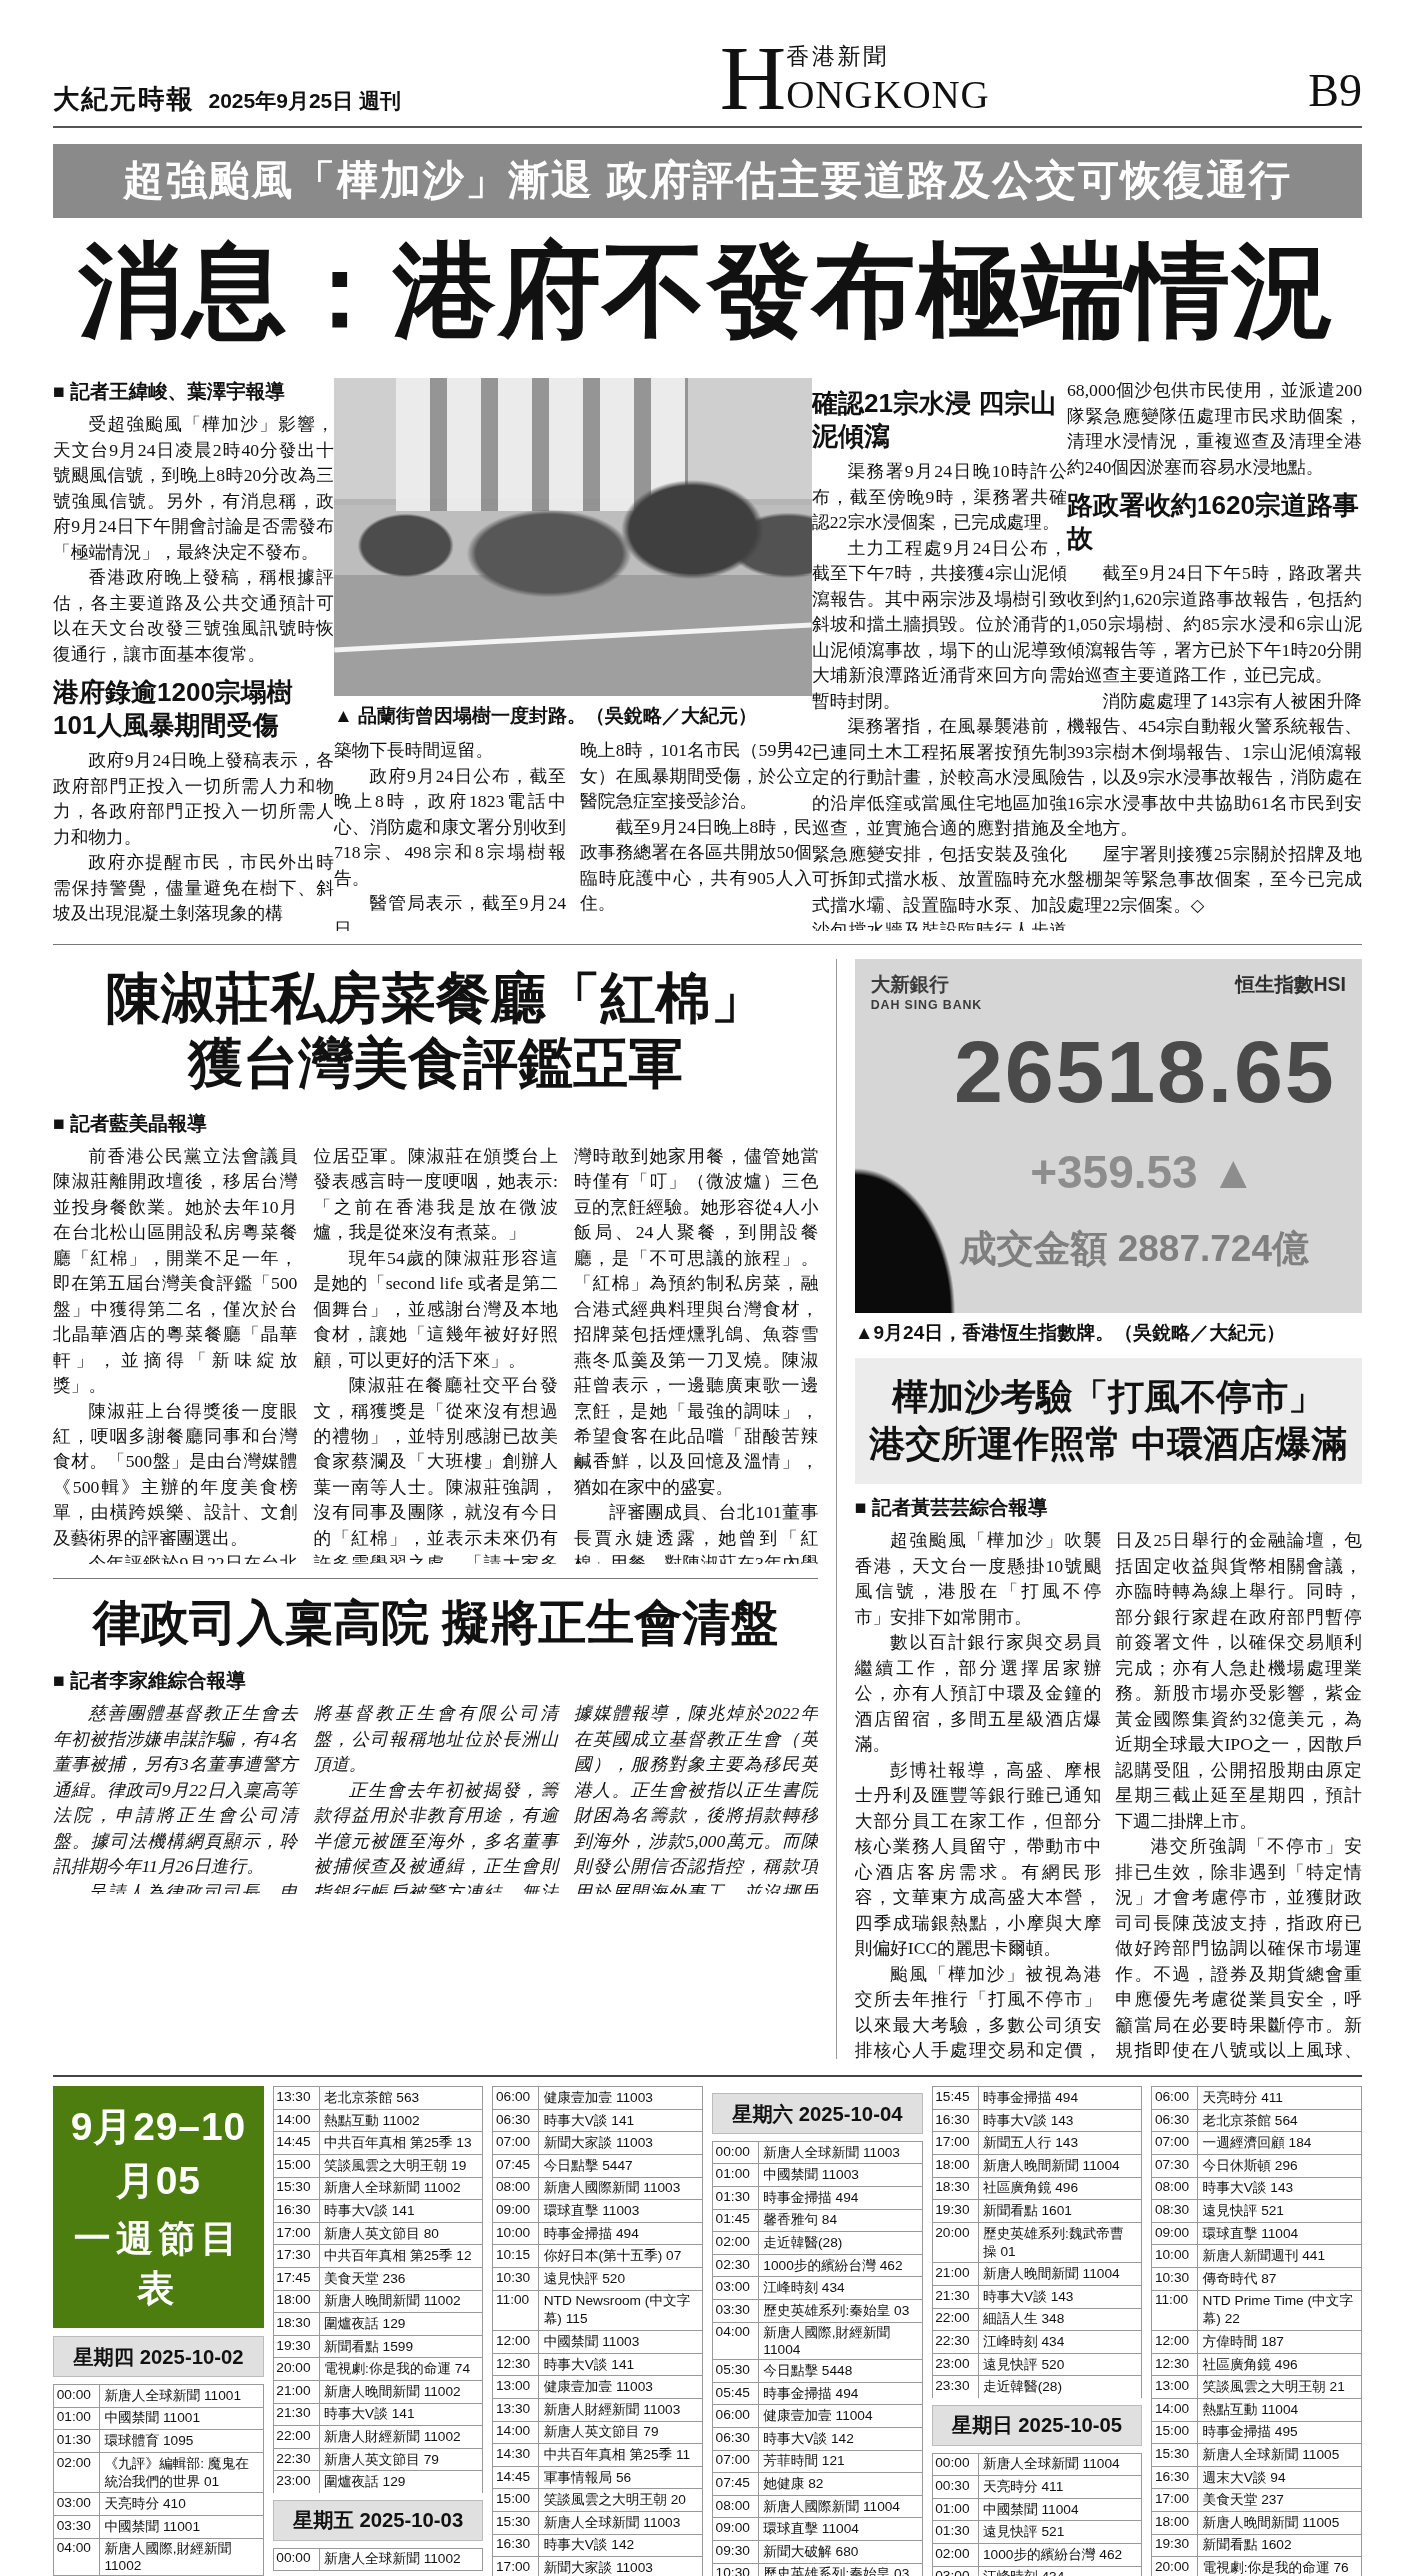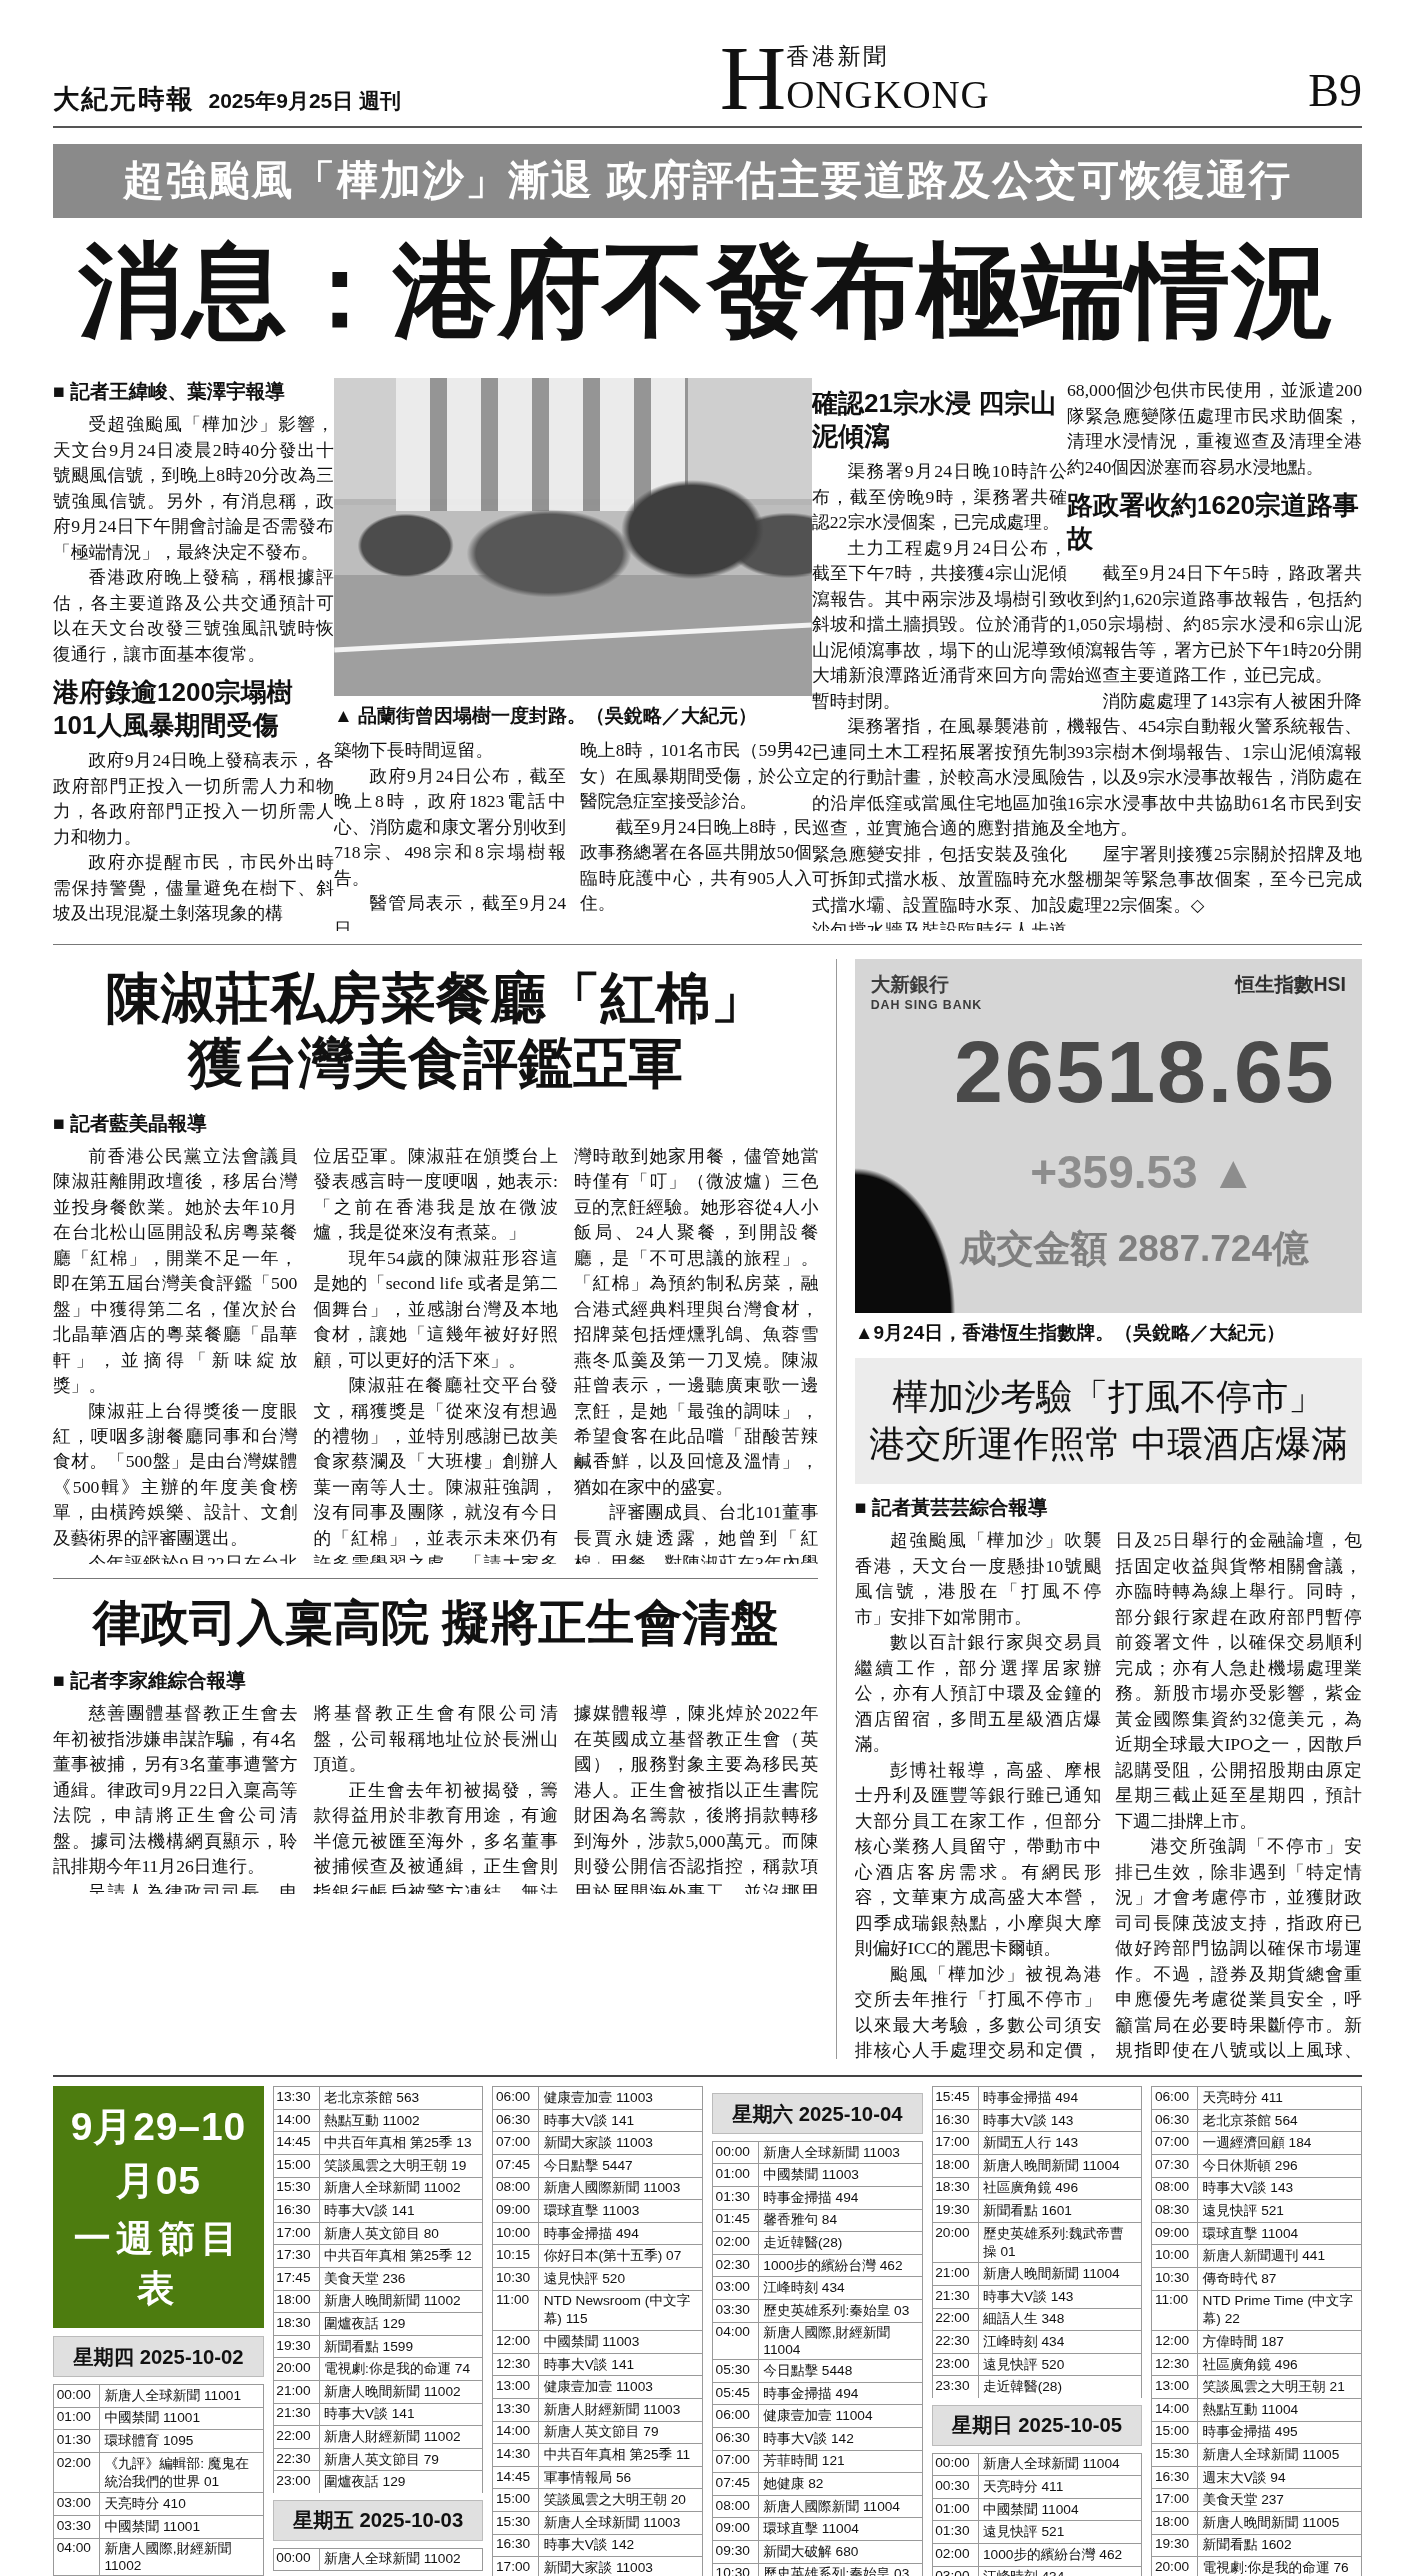--- a/index.html
+++ b/index.html
@@ -74,40 +74,40 @@
   .midright { width: 526px; border-left: 0.9px solid #999; padding-left: 17.7px; }
 
   .s2-head { text-align: center; font-family: "Liberation Sans","DejaVu Sans",sans-serif;
              font-weight: 900; font-size: 55px; line-height: 1.18; margin: 7px 0 14px 0; }
   .s2-cols { display: flex; gap: 16px; height: 420px; overflow: hidden; margin-top: 5.3px; }
   .s2-cols > div { flex: 1; }
 
   .s3 { border-top: 1.8px solid #777; margin-top: 14px; padding-top: 12.4px; }
   .s3-head { text-align: center; font-family: "Liberation Sans","DejaVu Sans",sans-serif;
              font-weight: 900; font-size: 48px; margin-bottom: 12.4px; }
-  .s3-cols { display: flex; gap: 16px; height: 193px; overflow: hidden; }
+  .s3-cols { display: flex; gap: 16px; height: 193px; overflow: hidden; font-style: italic; }
   .s3-cols > div { flex: 1; }
 
   
   .hsi { width: 100%; height: 354px; position: relative; overflow: hidden; background: #d6d6d6; }
   .hsi .dark { position: absolute; left: 0; top: 115px; width: 133px; height: 239px;
                background: radial-gradient(159px 230px at 0% 100%, #0b0b0b 60%, transparent 63%); }
   .hsi .toprow { display: flex; justify-content: space-between; padding: 12.4px 16px;
                  font-family: "Liberation Sans","DejaVu Sans",sans-serif; }
   .hsi .banklogo { font-weight: bold; font-size: 19.5px; color: #3c3c3c; }
   .hsi .banklogo .en { display: block; font-size: 12.4px; letter-spacing: 0.9px; }
   .hsi .idxlabel { font-weight: bold; font-size: 19.5px; color: #2e2e2e; }
   .hsi .val { position: absolute; right: 26.5px; top: 62px; font-size: 88px; font-weight: bold;
               color: #4a4a4a; font-family: "Liberation Sans","DejaVu Sans",sans-serif; letter-spacing: 1.8px; }
   .hsi .chg { position: absolute; right: 106px; top: 186px; font-size: 46px; font-weight: bold;
               color: #8d8d8d; font-family: "Liberation Sans","DejaVu Sans",sans-serif; }
   .hsi .turn { position: absolute; right: 53px; top: 265px; font-size: 37px; font-weight: bold;
                color: #7f7f7f; font-family: "Liberation Sans","DejaVu Sans",sans-serif; }
   .s4-headbox { background: #ececec; text-align: center; font-family: "Liberation Sans","DejaVu Sans",sans-serif;
-                font-weight: 400; font-size: 36px; line-height: 1.3; padding: 16px 0; margin: 12.4px 0 10.6px 0; }
+                font-weight: 700; font-size: 36px; line-height: 1.3; padding: 16px 0; margin: 12.4px 0 10.6px 0; }
   .s4-cols { display: flex; gap: 14px; height: 531px; overflow: hidden; }
   .s4-cols > div { flex: 1; }
 
   
   .sched { margin-top: 16px; border-top: 2.7px double #444; border-bottom: 5.3px double #444;
            padding: 8.8px 0 12.4px 0; }
   .sched-cols { display: flex; gap: 8.8px; }
   .sched-col { flex: 1; min-width: 0; }
   .titlebox { background: #4d7c0f; color: #fff; text-align: center;
               font-family: "Liberation Sans","DejaVu Sans",sans-serif; font-weight: 900;

